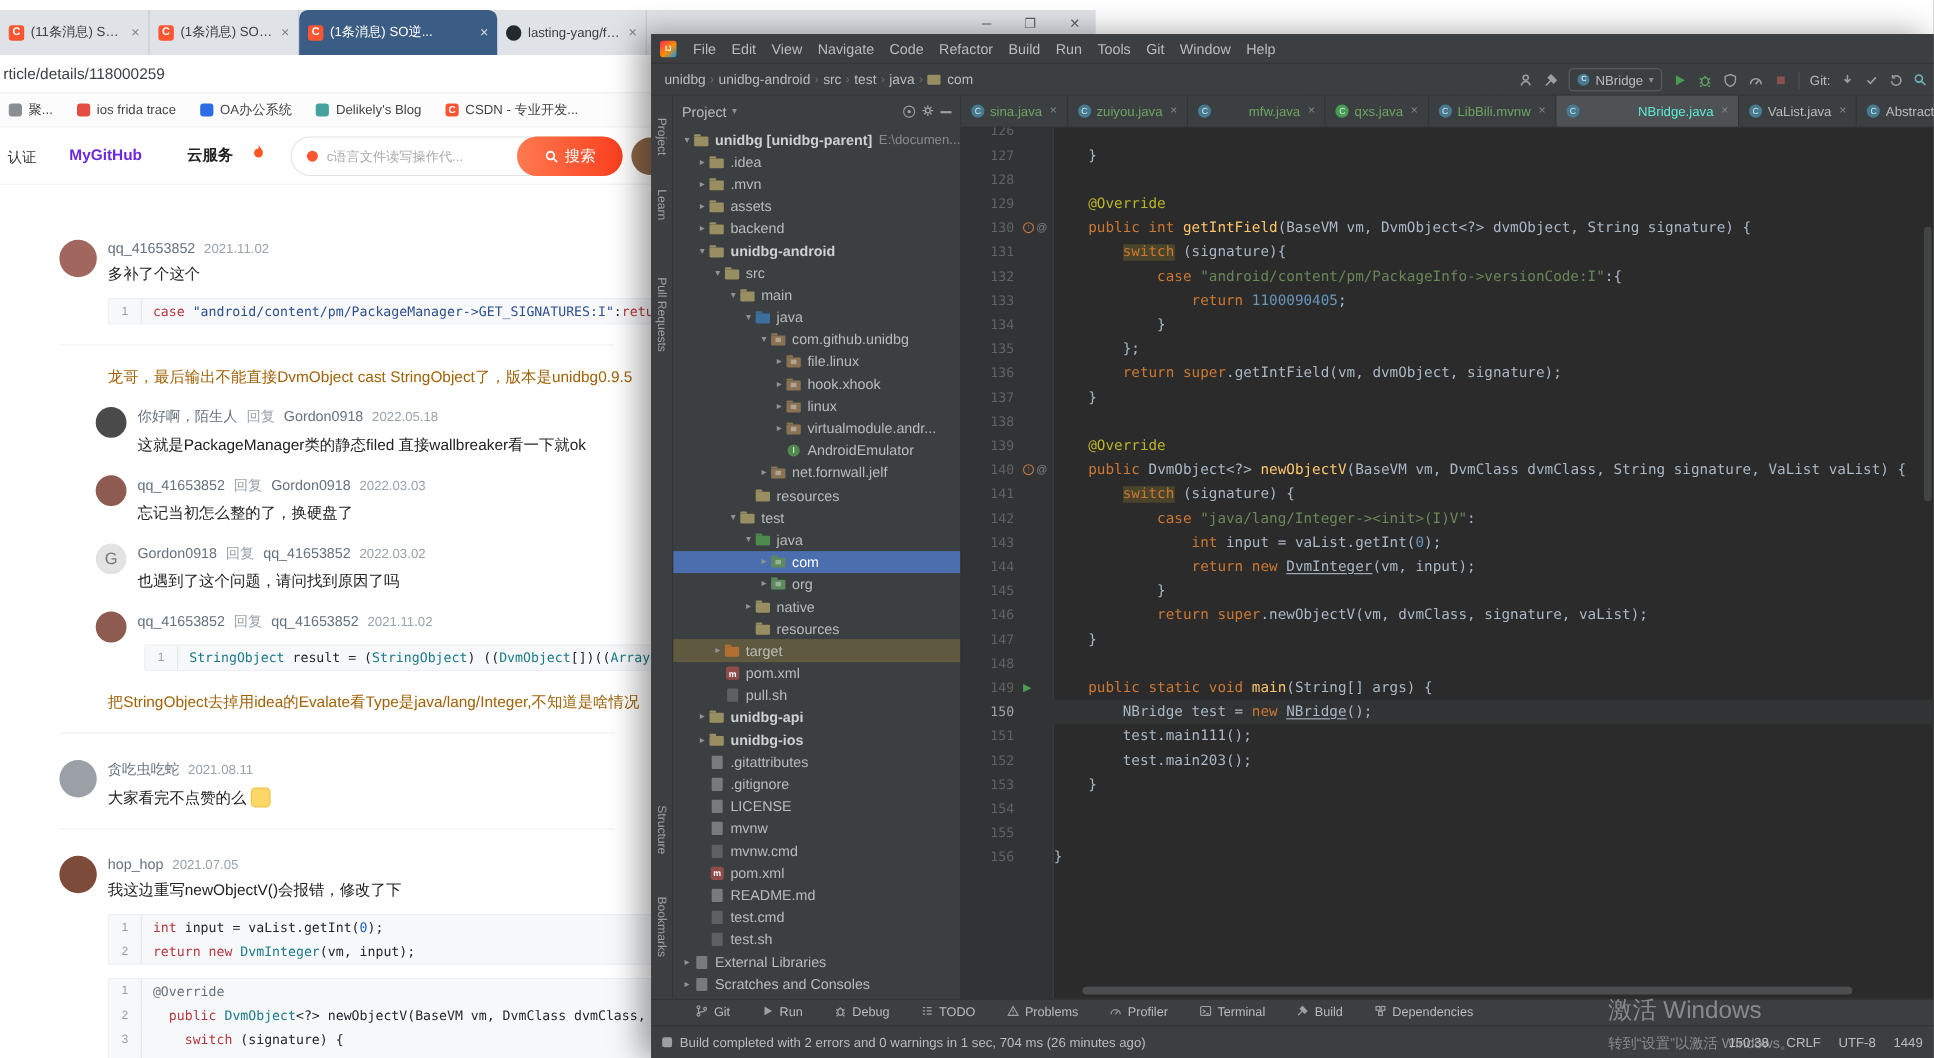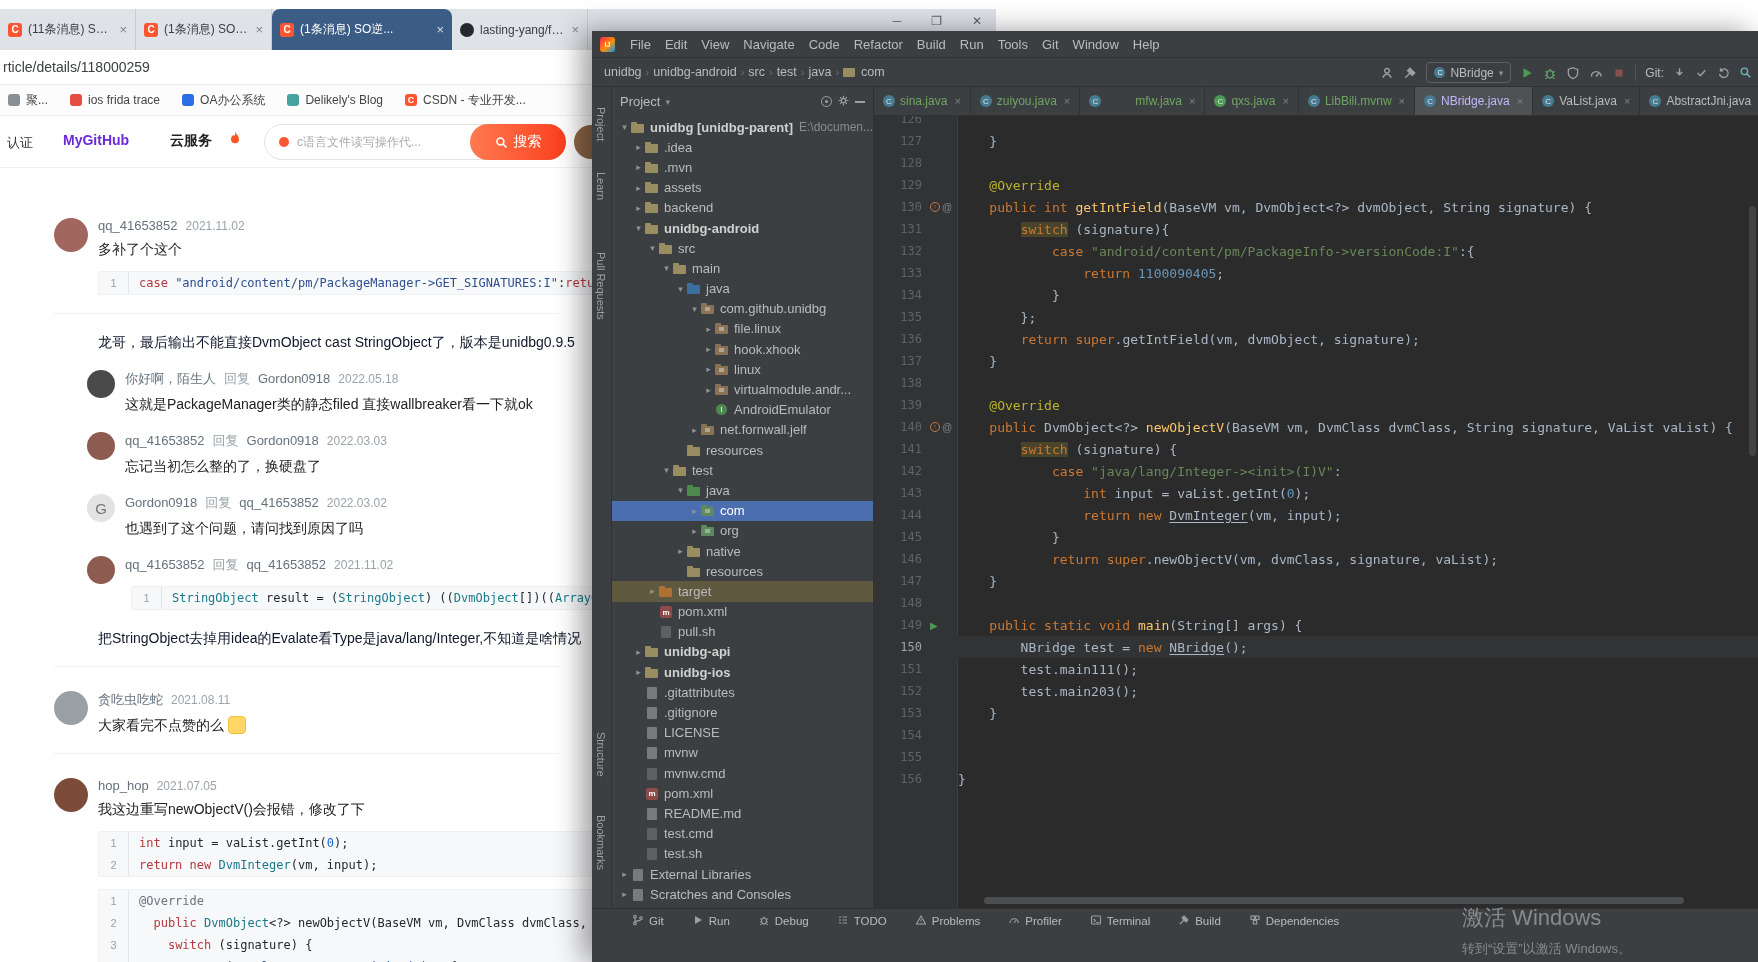--- a/index.html
+++ b/index.html
@@ -51,21 +51,21 @@
   .cm .av { position:absolute; left:0; top:0; width:34px; height:34px; border-radius:50%;
             display:flex; align-items:center; justify-content:center; font-size:15px; color:#777; }
   .cm .cbody { margin-left:44px; }
   .cm.reply { margin-left:33px; margin-top:18px; }
   .cm.reply .av { width:28px; height:28px; }
   .cm.reply .cbody { margin-left:38px; }
   .meta { font-size:13px; color:#65727e; display:flex; gap:8px; align-items:baseline; white-space:nowrap; }
   .meta .rw { color:#9aa3ab; }
   .meta .date { font-size:12px; color:#9aa3ab; }
   .ctext2 { margin-top:6px; font-size:14px; color:#222; line-height:20px; white-space:nowrap; }
-  .para { margin:20px 0 0 44px; font-size:14px; color:#0f172a; white-space:nowrap; }
+  .para { margin:20px 0 0 44px; font-size:14px; color:#a16207; white-space:nowrap; }
   .codeblk { margin:12px 0 0 44px; width:505px; background:#f7f8fa; border:1px solid #eef0f2; border-radius:2px; overflow:hidden; }
   .codeblk.indent { margin-left:77px; width:470px; }
   .crow { display:flex; height:22px; align-items:center; }
   .crow .lno { width:30px; flex:0 0 30px; text-align:center; font-size:11px; color:#9aa0a6;
                border-right:1px solid #e3e5e8; align-self:stretch; line-height:22px; }
   .crow pre { margin-left:10px; font-family:"DejaVu Sans Mono",monospace; font-size:12px; color:#24292e; white-space:pre; }
   .c-ck { color:#b3393f; } .c-ct { color:#1a7a8a; } .c-cs { color:#2e4f8f; } .c-cn { color:#1a62c5; }
   .c-cd { color:#24292e; } .c-ca { color:#6a737d; }
   .divider { margin-top:18px; width:505px; border-top:1px solid #f0f1f3; }
   .emoji { display:inline-block; width:18px; height:18px; background:#ffd766; border:1px solid #f0c040;
@@ -809,21 +809,21 @@
         <span style="color: rgb(111, 164, 98);">qxs.java</span>
         <span class="x">×</span>
       </div>
       <div class="etab">
         <span class="cls" style="background: rgb(71, 123, 146);">C</span>
         <span style="color: rgb(111, 164, 98);">LibBili.mvnw</span>
         <span class="x">×</span>
       </div>
       <div class="etab active">
         <span class="cls" style="background: rgb(71, 123, 146);">C</span>
-        <span style="color: #c4b5fd;">NBridge.java</span>
+        <span style="color: #5eead4; margin-left: 48px;">NBridge.java</span>
         <span class="x">×</span>
       </div>
       <div class="etab">
         <span class="cls" style="background: rgb(71, 123, 146);">C</span>
         <span style="color: rgb(187, 187, 187);">VaList.java</span>
         <span class="x">×</span>
       </div>
       <div class="etab">
         <span class="cls" style="background: rgb(71, 123, 146);">C</span>
         <span style="color: rgb(187, 187, 187);">AbstractJni.java</span>
@@ -1061,18 +1061,30 @@
       <span class="btool">
         <span><svg width="12" height="12" viewBox="0 0 12 12" fill="none" stroke="#9da0a3" stroke-width="1.1">
             <rect x="2" y="2" width="3.4" height="3.4"></rect>
             <rect x="6.6" y="2" width="3.4" height="3.4"></rect>
             <rect x="4.3" y="6.6" width="3.4" height="3.4"></rect>
           </svg></span>
         <span>Dependencies</span>
       </span>
     </div>
 
+  <div class="ide-statusbar">
+    <span class="status-msg">
+      <span class="status-sq"></span>
+      <span>Build completed with 2 errors and 0 warnings in 1 sec, 704 ms (26 minutes ago)</span>
+    </span>
+    <span class="status-right" id="status-right">
+        <span>150:38</span>
+        <span>CRLF</span>
+        <span>UTF-8</span>
+        <span>1449</span>
+      </span>
+  </div>
 </section>
 
 <div class="watermark">
   <div class="wm1">激活 Windows</div>
   <div class="wm2">转到“设置”以激活 Windows。</div>
 </div>
 
 </body></html>

